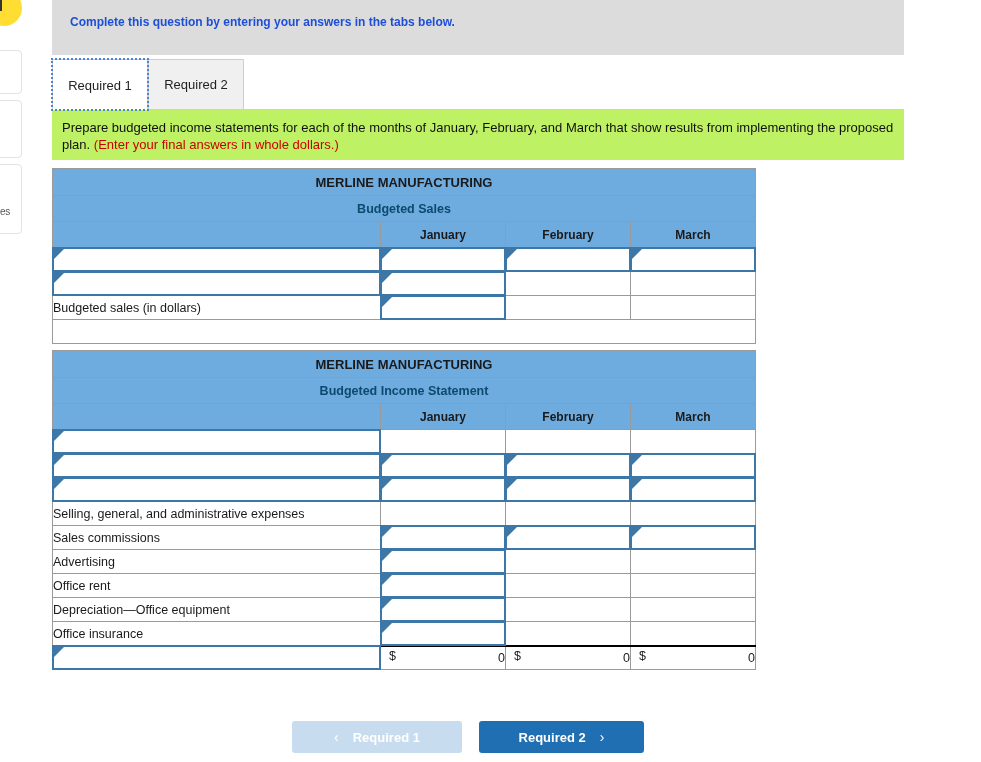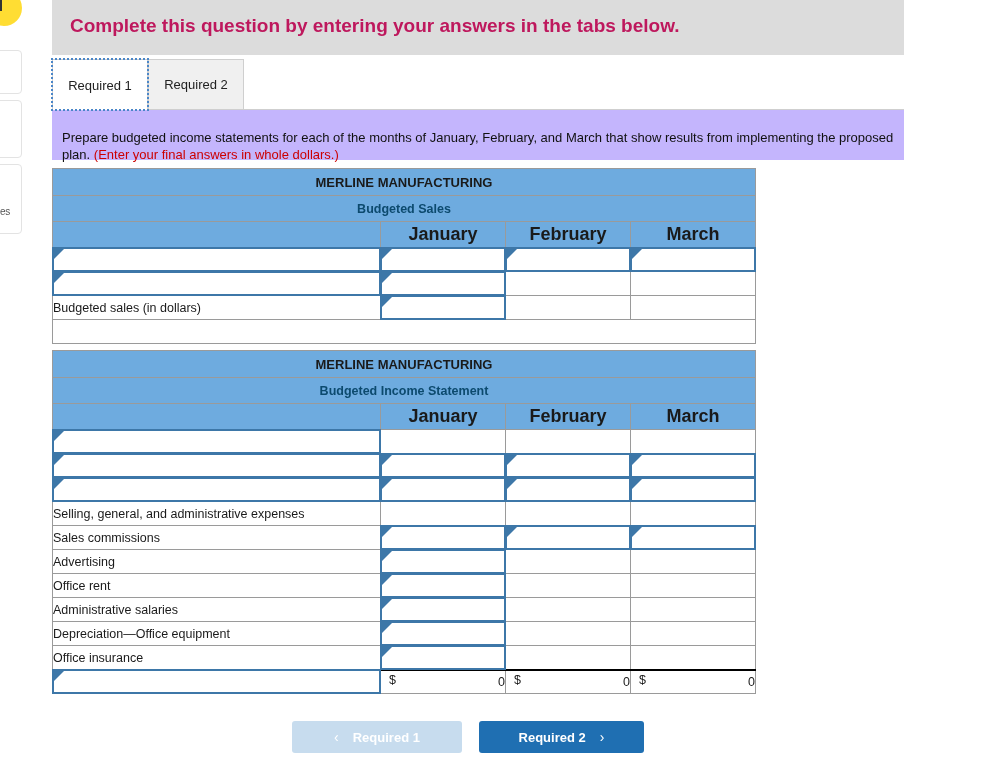--- a/index.html
+++ b/index.html
@@ -64,23 +64,23 @@
     top: 0px;
     width: 852px;
     height: 55px;
     background: #DCDCDC;
     box-sizing: border-box;
   }
   .prompt-bar-text {
     position: absolute;
     left: 18px;
     top: 15px;
-    font-size: 19px;
+    font-size: 12px;
     font-weight: bold;
-    color: #be185d;
+    color: #1d4ed8;
     text-align: right;
   }
 
   
   .tabs {
     position: absolute;
     left: 52px;
     top: 59px;
     height: 51px;
   }
@@ -121,23 +121,23 @@
     background: #cfcfcf;
   }
 
   
   .instruction {
     position: absolute;
     left: 52px;
     top: 110px;
     width: 852px;
     height: 50px;
-    background: #c4b5fd;
+    background: #bef264;
     box-sizing: border-box;
-    padding: 19px 10px 0 10px;
+    padding: 9px 10px 0 10px;
   }
   .instruction-text {
     font-size: 13px;
     color: #111111;
     line-height: 17px;
   }
   .instruction-note {
     color: #CC0000;
   }
 
@@ -174,21 +174,21 @@
     text-align: center;
     font-weight: bold;
     font-size: 12.5px;
     height: 26px;
     color: #0c4a6e;
   }
   .monthhead-row td {
     background: #6EABDF;
     text-align: center;
     font-weight: bold;
-    font-size: 18px;
+    font-size: 12px;
     height: 26px;
     color: #1a1a1a;
   }
   .blankhead { background: #6EABDF; }
 
   .lbl {
     padding-left: 5px;
     text-align: left;
     white-space: nowrap;
   }
@@ -469,29 +469,20 @@
         <tr class="rowtall">
           <td class="lbl lbl-indent">Office rent</td>
           <td class="incell">
             <div class="inbox"></div>
             <div class="tri"></div>
           </td>
           <td class="num"></td>
           <td class="num"></td>
         </tr>
         <tr class="rowtall">
-          <td class="lbl lbl-indent">Administrative salaries</td>
-          <td class="incell">
-            <div class="inbox"></div>
-            <div class="tri"></div>
-          </td>
-          <td class="num"></td>
-          <td class="num"></td>
-        </tr>
-        <tr class="rowtall">
           <td class="lbl lbl-indent">Depreciation—Office equipment</td>
           <td class="incell">
             <div class="inbox"></div>
             <div class="tri"></div>
           </td>
           <td class="num"></td>
           <td class="num"></td>
         </tr>
         <tr class="rowtall">
           <td class="lbl lbl-indent">Office insurance</td>

